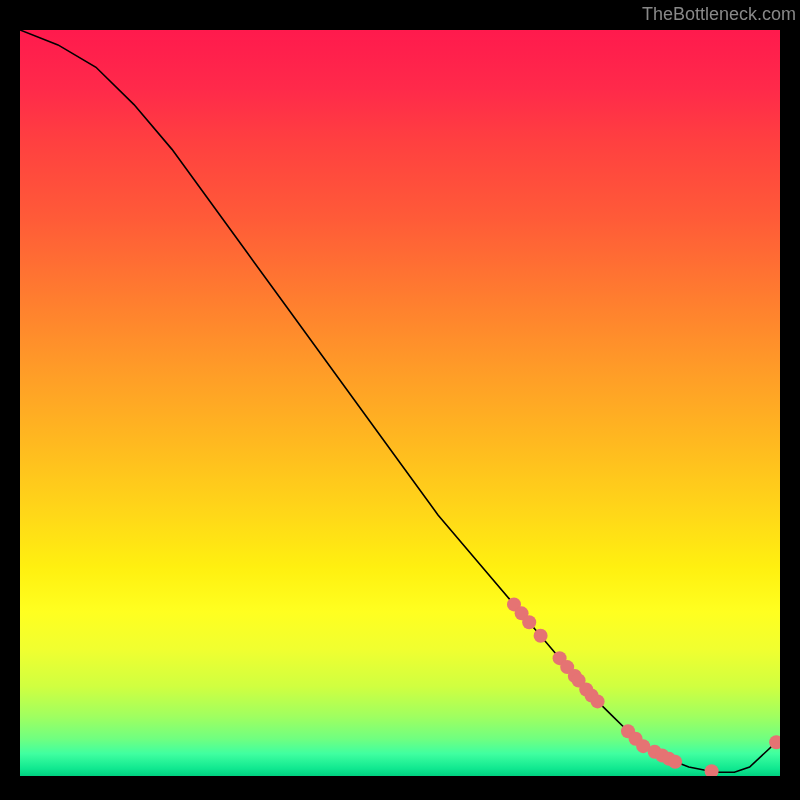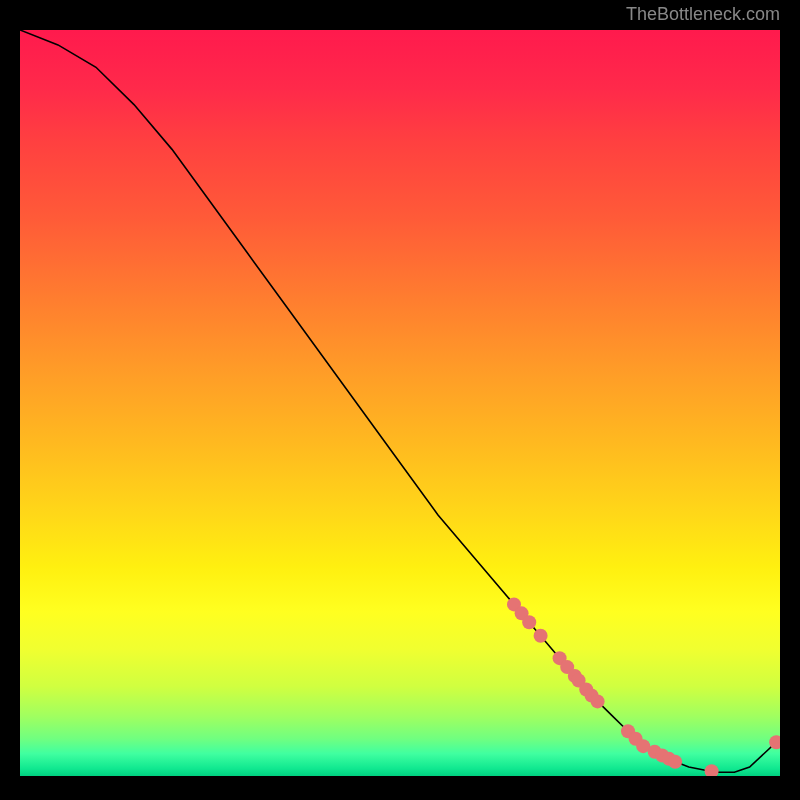--- a/index.html
+++ b/index.html
@@ -1,20 +1,20 @@
 <!DOCTYPE html>
 <html><head>
 <meta charset="utf-8">
 <style>
   * { margin: 0; padding: 0; box-sizing: border-box; }
   body { width: 800px; height: 800px; background: #000; position: relative; font-family: Arial, sans-serif; }
   .attribution {
     position: absolute;
     top: 4px;
-    right: 20px;
+    right: 4px;
     color: #888;
     font-size: 18px;
     z-index: 10;
   }
   .plot-area {
     position: absolute;
     left: 20px;
     top: 30px;
     width: 760px;
     height: 746px;

